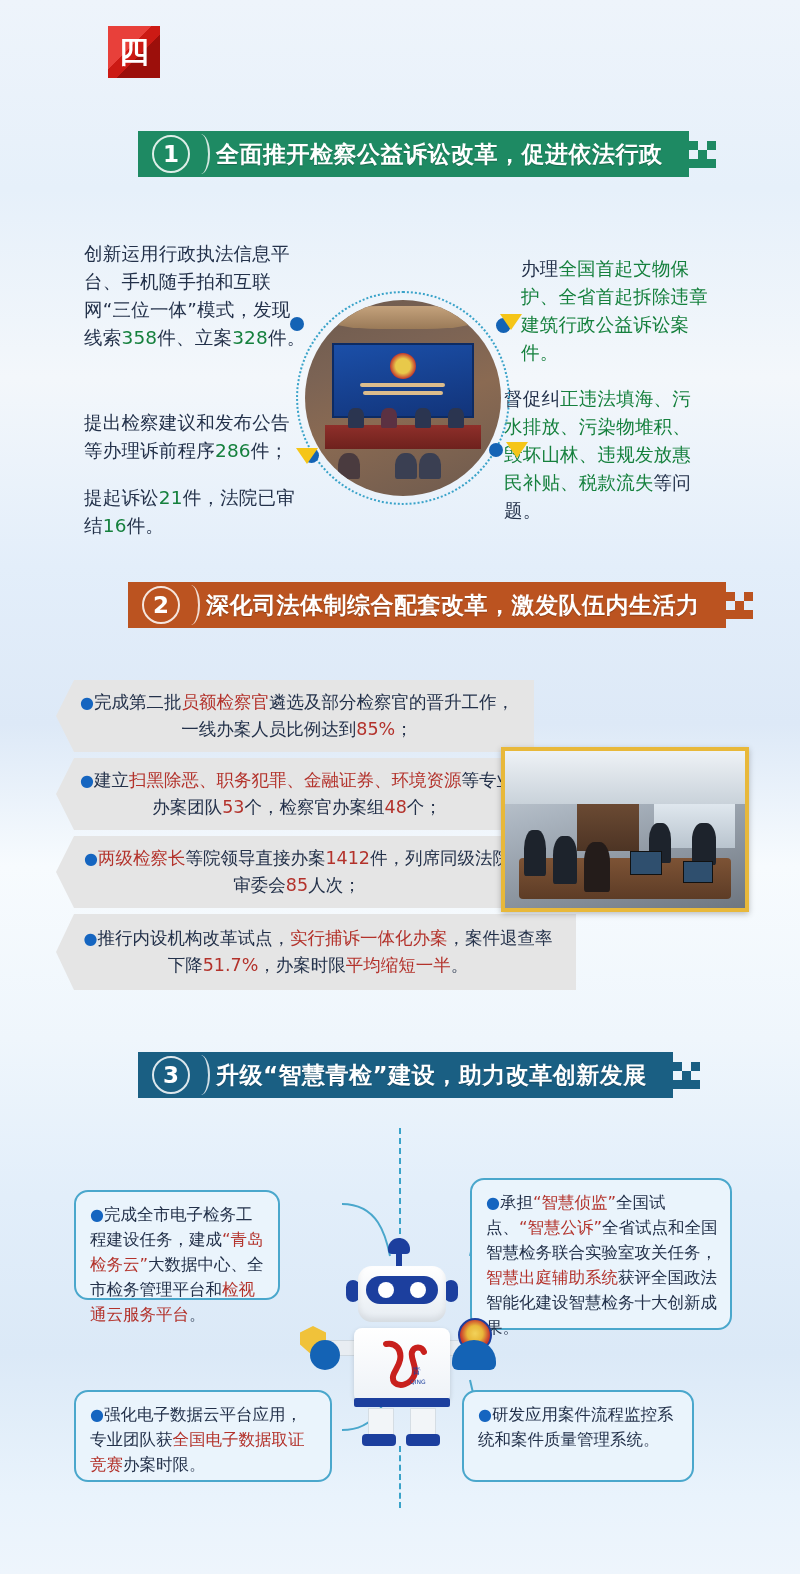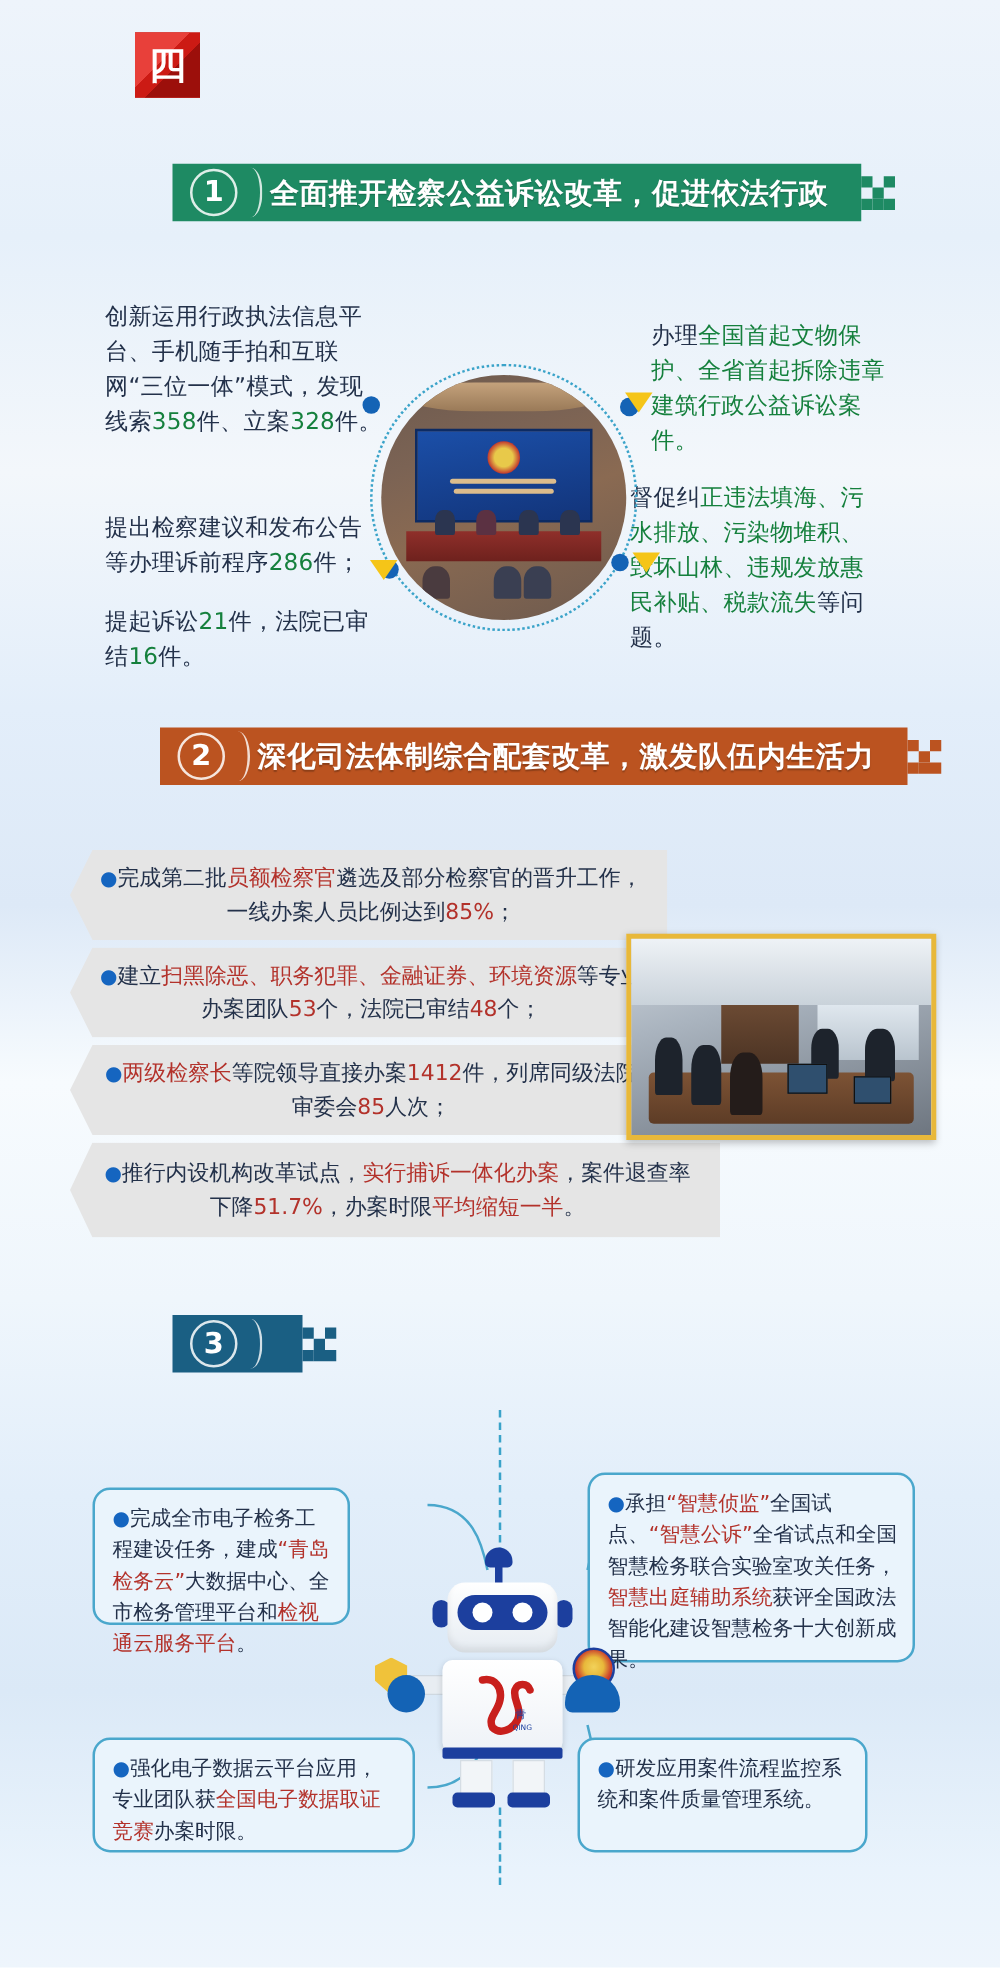--- a/index.html
+++ b/index.html
@@ -274,21 +274,21 @@
       <div class="sec-text">深化司法体制综合配套改革，激发队伍内生活力</div>
     </div>
     <div class="checker"></div>
   </div>
 
   <div class="yellow-wrap">
     <div class="ybar" style="top:8px;  height:72px;">
         <p id="b-s2b0"><span class="bullet">●</span><span class="dark">完成第二批</span><span class="rtx">员额检察官</span><span class="dark">遴选及部分检察官的晋升工作，一线办案人员比例达到</span><span class="rtx">85%</span><span class="dark">；</span></p>
       </div>
     <div class="ybar" style="top:86px; height:72px;">
-        <p id="b-s2b1"><span class="bullet">●</span><span class="dark">建立</span><span class="rtx">扫黑除恶、职务犯罪、金融证券、环境资源</span><span class="dark">等专业办案团队</span><span class="rtx">53</span><span class="dark">个，法院已审结</span><span class="rtx">48</span><span class="dark">个；</span></p>
+        <p id="b-s2b1"><span class="bullet">●</span><span class="dark">建立</span><span class="rtx">扫黑除恶、职务犯罪、金融证券、环境资源</span><span class="dark">等专业办案团队</span><span class="rtx">53</span><span class="dark">个，检察官办案组</span><span class="rtx">48</span><span class="dark">个；</span></p>
       </div>
     <div class="ybar" style="top:164px;height:72px;">
         <p id="b-s2b2"><span class="bullet">●</span><span class="rtx">两级检察长</span><span class="dark">等院领导直接办案</span><span class="rtx">1412</span><span class="dark">件，列席同级法院审委会</span><span class="rtx">85</span><span class="dark">人次；</span></p>
       </div>
     <div class="ybar wide" style="top:242px;height:76px;">
         <p id="b-s2b3"><span class="bullet">●</span><span class="dark">推行内设机构改革试点，</span><span class="rtx">实行捕诉一体化办案</span><span class="dark">，案件退查率下降</span><span class="rtx">51.7%</span><span class="dark">，办案时限</span><span class="rtx">平均缩短一半</span><span class="dark">。</span></p>
       </div>
   </div>
 
   <div class="s2photo">
@@ -302,20 +302,21 @@
     <div class="p" style="left:60%;top:46%;width:22px;height:40px;"></div>
     <div class="p" style="left:78%;top:46%;width:24px;height:42px;"></div>
     <div class="mon" style="left:52%;top:64%;width:32px;height:24px;"></div>
     <div class="mon" style="left:74%;top:70%;width:30px;height:22px;"></div>
   </div>
 
   <div class="sec-header sec3" style="left:138px; top:1052px;">
     <div class="sec-bar">
       <div class="sec-circle">3</div>
       <div class="sec-divider"></div>
+      <div class="sec-text">升级“智慧青检”建设，助力改革创新发展</div>
     </div>
     <div class="checker"></div>
   </div>
 
   <div class="vdash" style="left:399px;top:1128px;height:116px;"></div>
   <div class="vdash" style="left:399px;top:1446px;height:62px;"></div>
 
   <svg class="curve" style="left:300px;top:1190px;width:200px;height:280px;" viewBox="0 0 200 280">
     <path d="M42 14 C 78 14, 86 46, 90 66" fill="none" stroke="#4aa7cc" stroke-width="2"></path>
     <path d="M42 240 C 78 240, 86 210, 90 190" fill="none" stroke="#4aa7cc" stroke-width="2"></path>

